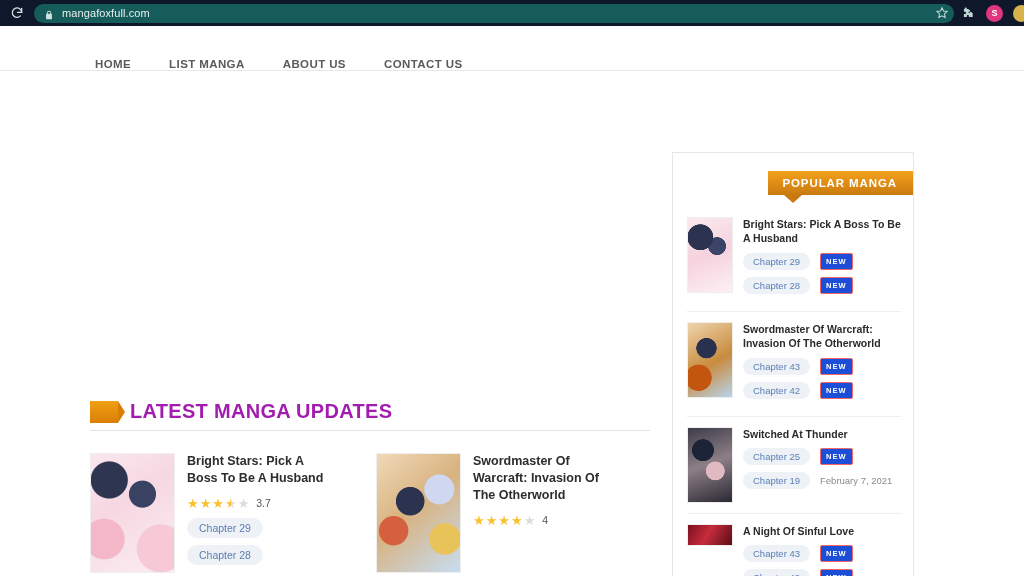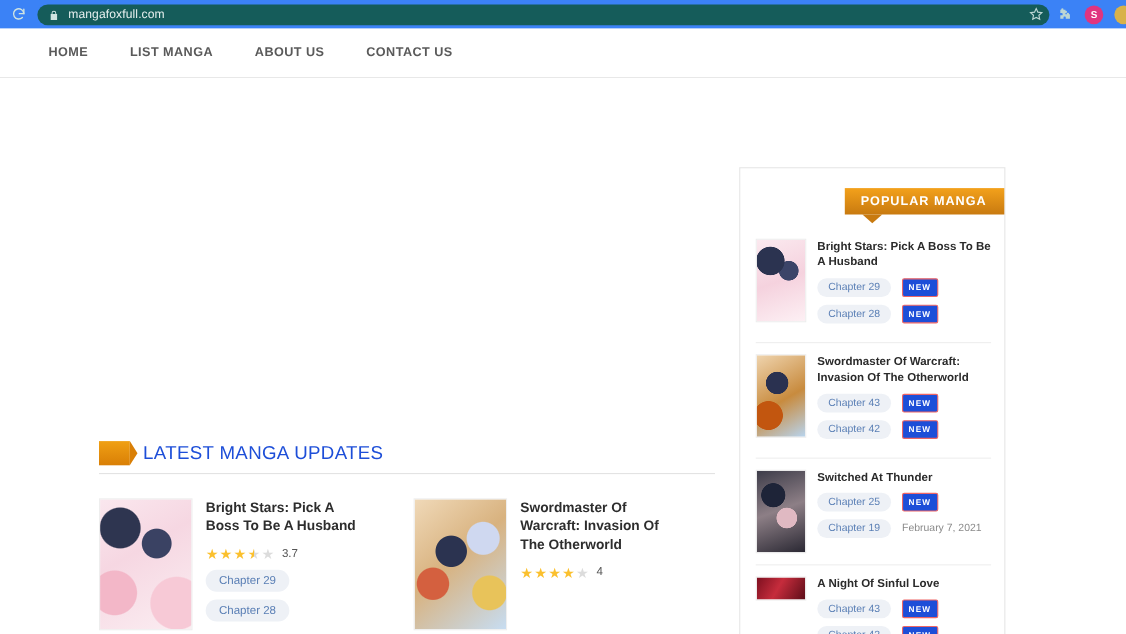--- a/index.html
+++ b/index.html
@@ -7,21 +7,21 @@
     width: 1024px; height: 576px;
     overflow: hidden;
     background: #ffffff;
     font-family: "Liberation Sans", sans-serif;
   }
 
   
   .browser-bar {
     position: absolute; top: 0; left: 0;
     width: 1024px; height: 26px;
-    background: #3b82f6;
+    background: #0f172a;
     display: flex; align-items: center;
     padding: 0 8px;
   }
   .reload-btn {
     width: 18px; height: 18px;
     display: flex; align-items: center; justify-content: center;
     color: #cfe3e1; flex: 0 0 auto;
   }
   .url-pill {
     margin-left: 8px;
@@ -55,22 +55,22 @@
     width: 17px; height: 17px; border-radius: 50%;
     background: #d8b24a;
     margin-right: -12px;
   }
 
   
   .site-nav {
     position: absolute; top: 26px; left: 0;
     width: 1024px; height: 44px;
     background: #ffffff;
-    display: flex; align-items: center;
-    padding-left: 44px;
+    display: flex; align-items: flex-end;
+    padding-left: 95px;
   }
   .nav-item {
     font-size: 11.5px;
     font-weight: bold;
     color: #5a5a5a;
     letter-spacing: .4px;
     margin-right: 38px;
     cursor: pointer;
     white-space: nowrap;
   }
@@ -90,21 +90,21 @@
     background: linear-gradient(180deg,#f0a014 0%, #d97f06 100%);
     position: relative; margin-right: 12px;
   }
   .section-flag::after {
     content: ""; position: absolute; right: -7px; top: 0;
     border-top: 11px solid transparent;
     border-bottom: 11px solid transparent;
     border-left: 7px solid #d97f06;
   }
   .section-title {
-    font-size: 17px; font-weight: normal; color: #1d4ed8;
+    font-size: 20px; font-weight: bold; color: #a21caf;
     letter-spacing: .3px;
   }
   .card-grid { display: flex; margin-top: 22px; gap: 46px; }
   .manga-card { display: flex; width: 240px; }
   .card-thumb {
     width: 85px; height: 120px;
     flex: 0 0 auto;
     border: 1px solid #eee;
     background-size: cover; background-position: center;
   }

